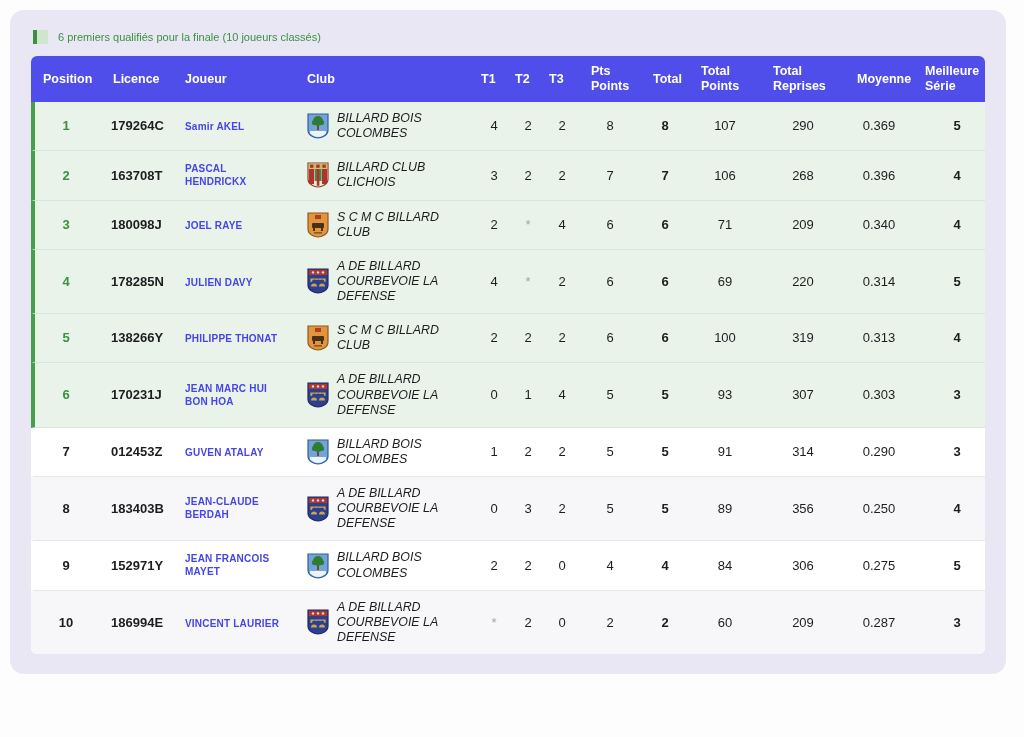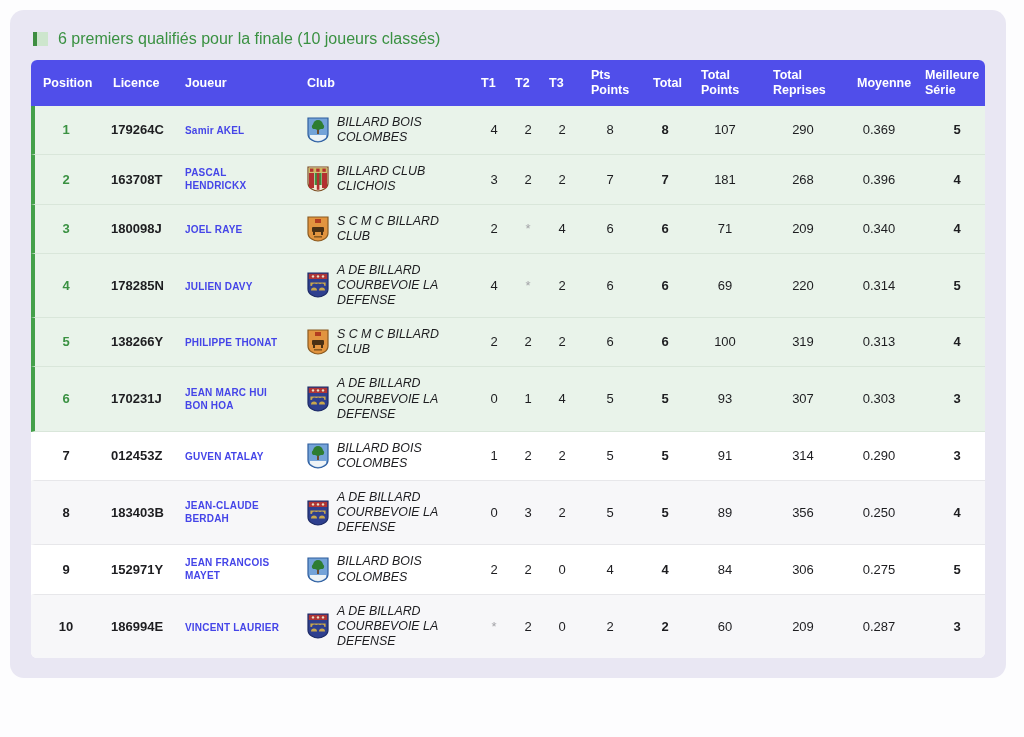--- a/index.html
+++ b/index.html
@@ -21,21 +21,21 @@
   .qual-line{
     display:flex;align-items:center;gap:10px;
     margin:0 0 12px 2px;
   }
   .qual-swatch{
     width:11px;height:14px;
     background:#cde6cd;
     border-left:4px solid #3e8e41;
     display:inline-block;
   }
-  .qual-text{color:#3a9142;font-size:16px;}
+  .qual-text{color:#3a9142;font-size:11px;}
   .note{
     font-size:12.5px;font-style:italic;color:#4a4a4f;
     margin:0 0 16px 2px;
   }
   .table-wrap{border-radius:6px;overflow:hidden;}
   table{width:100%;border-collapse:separate;border-spacing:0;table-layout:fixed;background:#fff;}
   thead th{
     background:#504eea;color:#ffffff;
     font-size:12.5px;font-weight:bold;text-align:left;
     padding:8px 12px;line-height:1.2;vertical-align:middle;
@@ -166,21 +166,21 @@
                     </svg>
                   </span>
         <span class="club-name">BILLARD CLUB CLICHOIS</span>
       </span>
     </td>
     <td class="c-num c-t1">3</td>
     <td class="c-num c-t2">2</td>
     <td class="c-num c-t3">2</td>
     <td class="c-num c-pts">7</td>
     <td class="c-num c-total">7</td>
-    <td class="c-num c-tpoints">181</td>
+    <td class="c-num c-tpoints">106</td>
     <td class="c-num c-treprises">268</td>
     <td class="c-num c-moyenne">0.396</td>
     <td class="c-num c-serie">4</td>
   </tr>
             <tr class="qualified">
     <td class="c-pos">3</td>
     <td class="c-lic">180098J</td>
     <td class="c-player">
       <a href="#" class="player-link">JOEL RAYE</a>
     </td>

